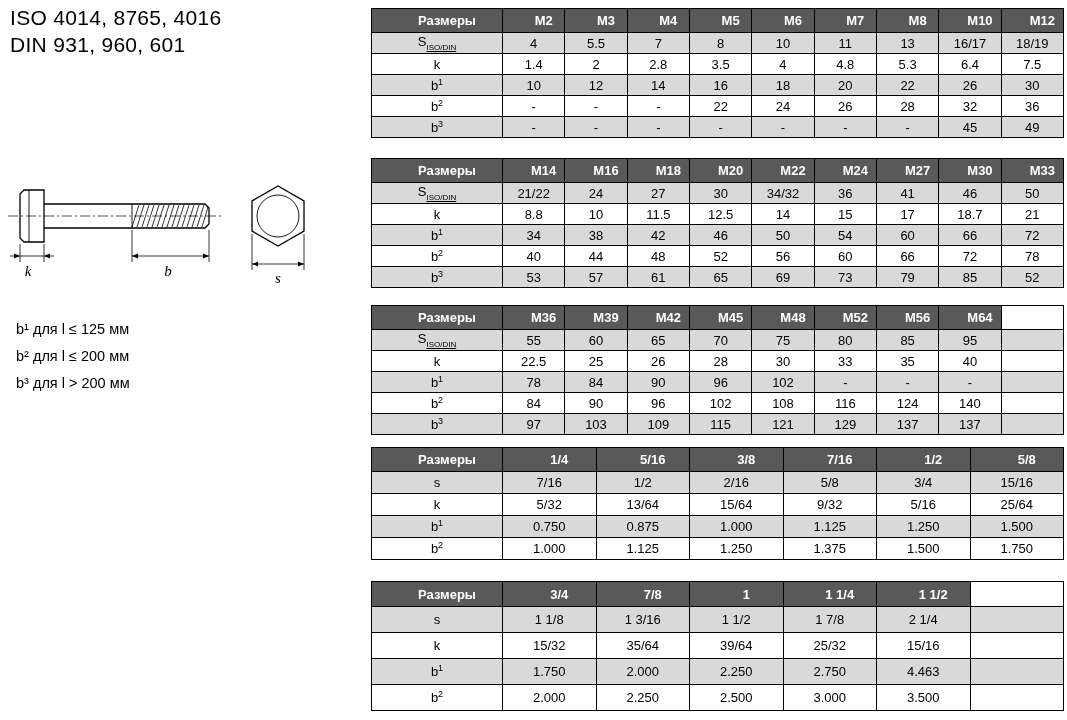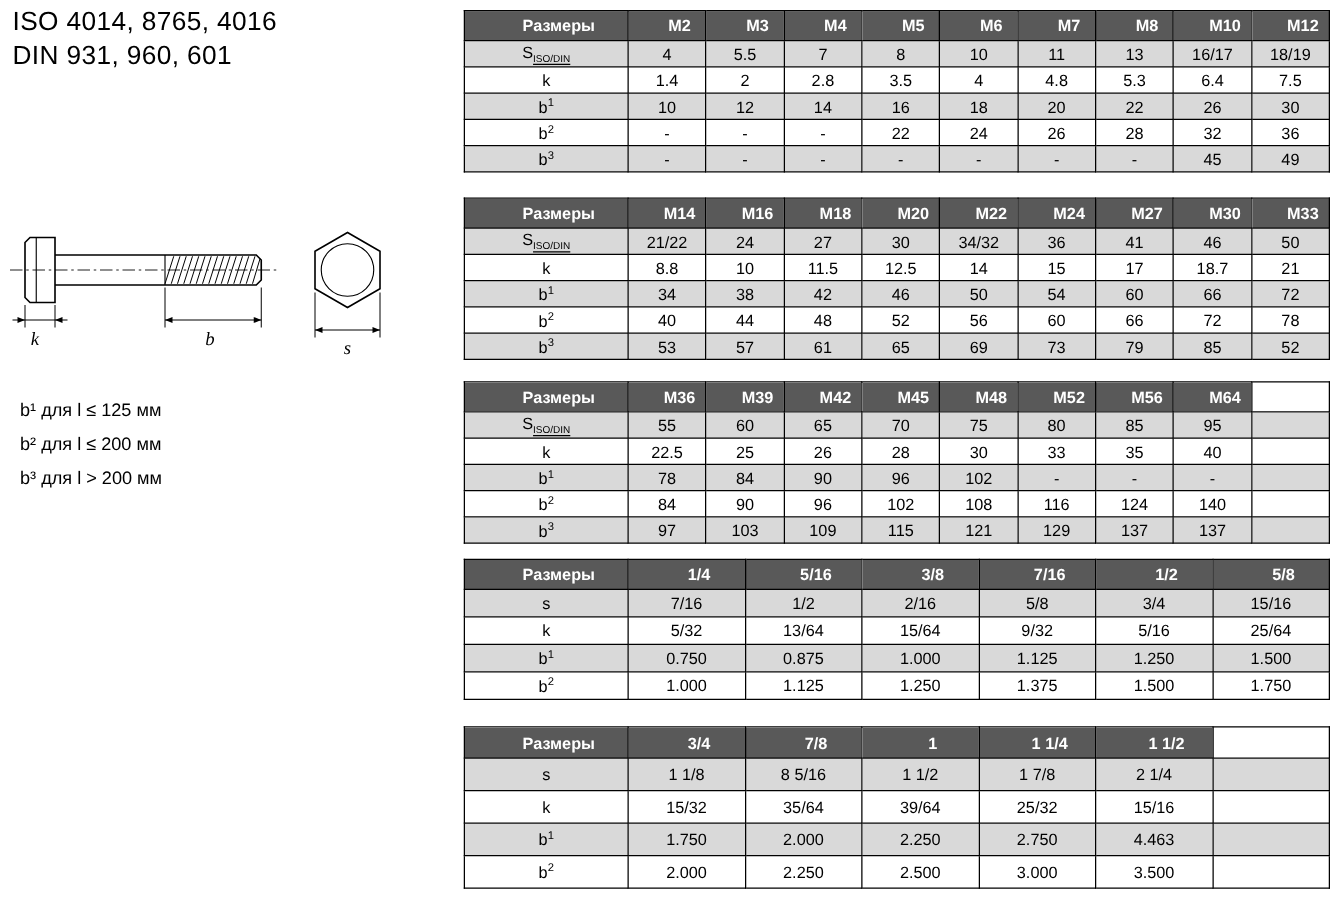--- a/index.html
+++ b/index.html
@@ -444,21 +444,21 @@
           <th>1</th>
           <th>1 1/4</th>
           <th>1 1/2</th>
           <th class="empty"></th>
         </tr>
       </thead>
       <tbody>
         <tr class="shade">
           <td>s</td>
           <td>1 1/8</td>
-          <td>8 5/16</td>
+          <td>1 3/16</td>
           <td>1 1/2</td>
           <td>1 7/8</td>
           <td>2 1/4</td>
           <td></td>
         </tr>
         <tr class="plain">
           <td>k</td>
           <td>15/32</td>
           <td>35/64</td>
           <td>39/64</td>

